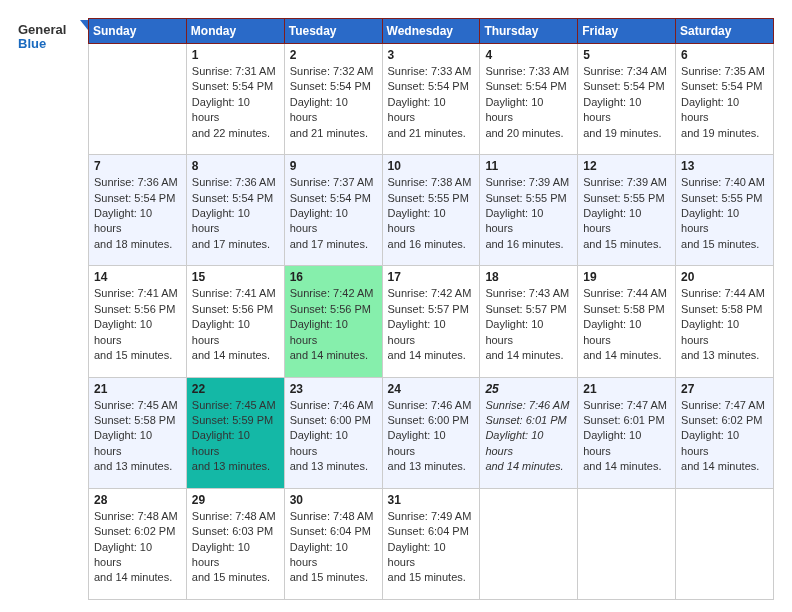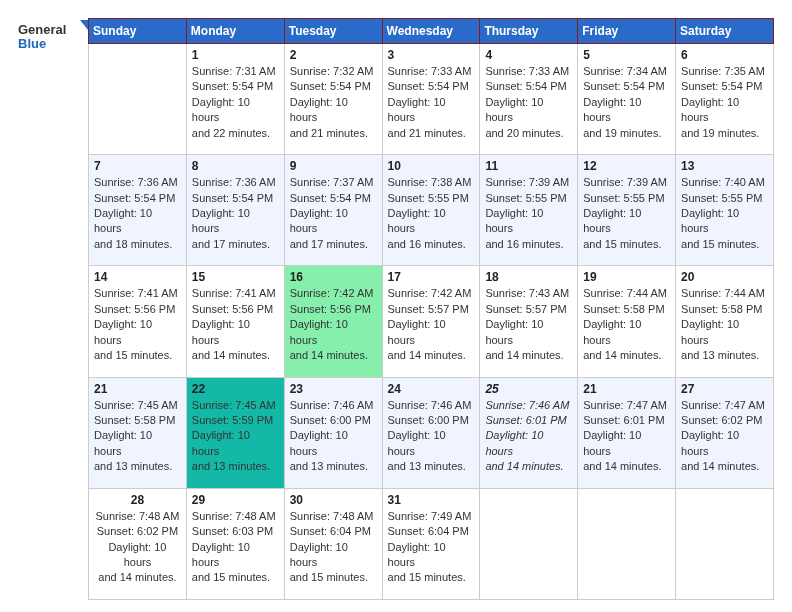--- a/index.html
+++ b/index.html
@@ -312,21 +312,21 @@
           </td>
           <td style="background: rgb(240, 244, 255);">
             <div class="day-num">27</div>
             <div class="day-info" style="white-space: pre-line;">Sunrise: 7:47 AM
 Sunset: 6:02 PM
 Daylight: 10 hours
 and 14 minutes.</div>
           </td>
         </tr>
         <tr>
-          <td style="background: rgb(255, 255, 255); text-align: center;">
+          <td style="background: rgb(255, 255, 255);">
             <div class="day-num">28</div>
             <div class="day-info" style="white-space: pre-line;">Sunrise: 7:48 AM
 Sunset: 6:02 PM
 Daylight: 10 hours
 and 14 minutes.</div>
           </td>
           <td style="background: rgb(255, 255, 255);">
             <div class="day-num">29</div>
             <div class="day-info" style="white-space: pre-line;">Sunrise: 7:48 AM
 Sunset: 6:03 PM

